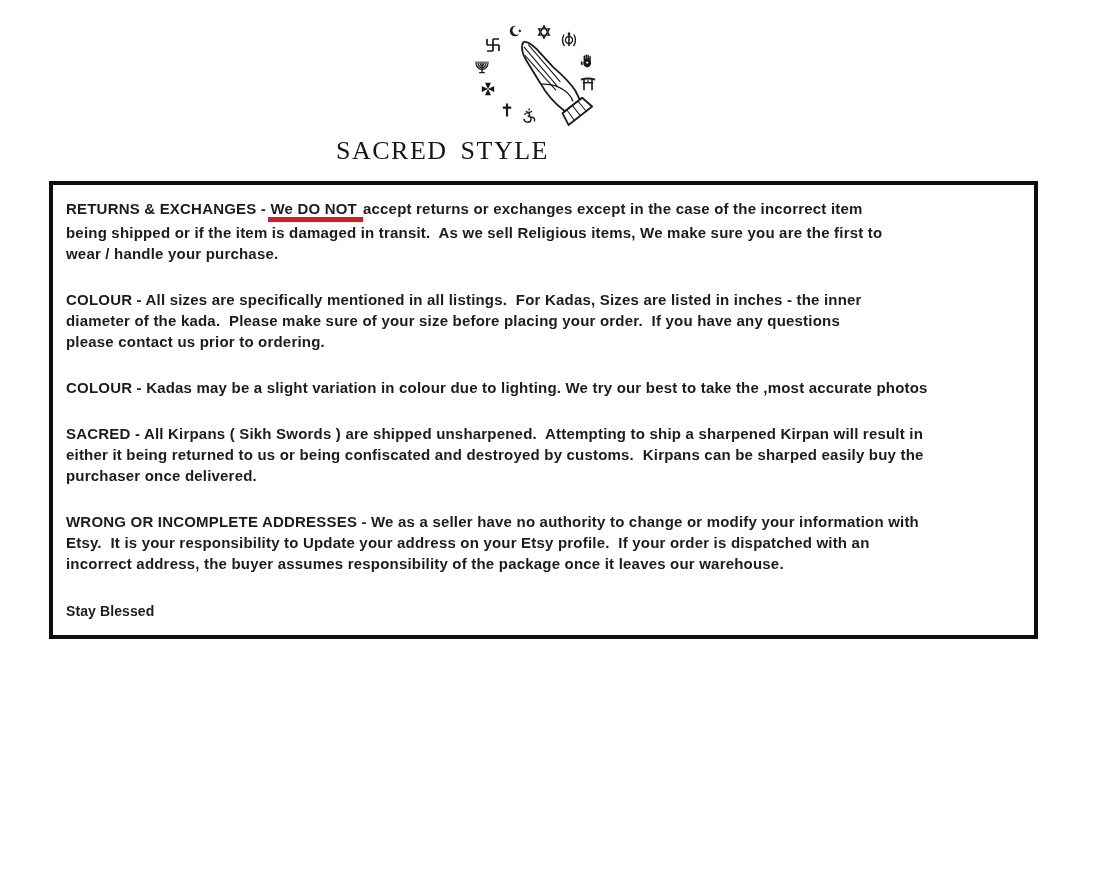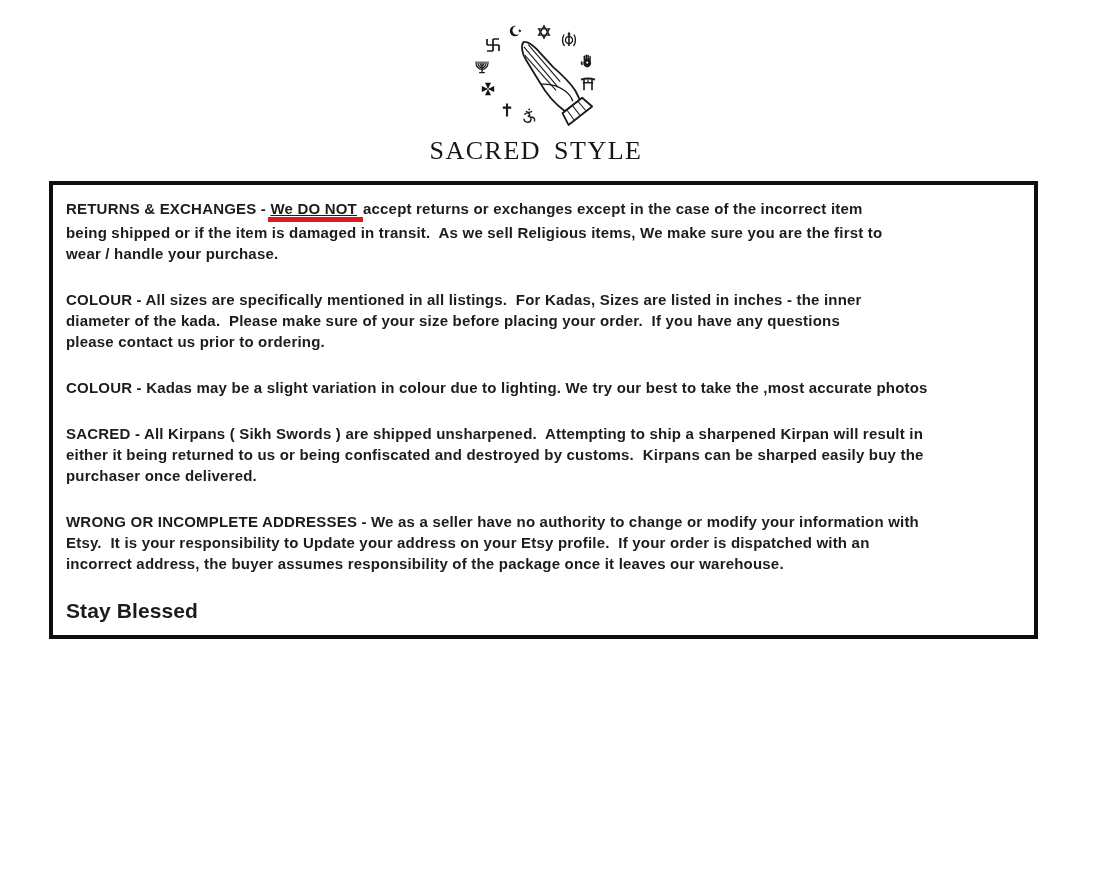--- a/index.html
+++ b/index.html
@@ -12,21 +12,21 @@
     color: var(--ink);
     overflow: hidden;
   }
   .logo-wrap {
     width: 160px; height: 122px;
     margin: 16px 0 0 455px;
   }
   .brand-title {
     width: 400px;
     margin: -2px 0 0 336px;
-    text-align: center;
+    text-align: left;
     font-family: "Liberation Serif", serif;
     font-size: 26px;
     letter-spacing: 1.5px;
     word-spacing: 5px;
     color: #161616;
     white-space: nowrap;
   }
   .policy-box {
     width: 989px;
     margin: 15px 0 0 49px;
@@ -38,31 +38,30 @@
     margin: 0 0 25px 0;
     font-size: 15px;
     font-weight: bold;
     line-height: 21px;
     letter-spacing: 0.2px;
     white-space: pre;
     color: var(--ink);
   }
   .para:last-child { margin-bottom: 2px; }
   .para.closing {
-    font-size: 21px;
+    font-size: 14px;
     line-height: 24px;
     letter-spacing: 0.1px;
   }
   .red-underline {
     display: inline-block;
     border-bottom: 5px solid var(--accent-red);
     padding: 0 6px 0 2px;
     margin-left: -2px;
     line-height: 17px;
-    text-decoration: underline;
   }
   svg .ln { stroke: #1a1a1a; fill: none; }
 </style>
 </head>
 <body>
 
 <div class="logo-wrap">
   <svg viewBox="0 0 160 120" width="160" height="120">
 
     <g transform="translate(38,29)">

